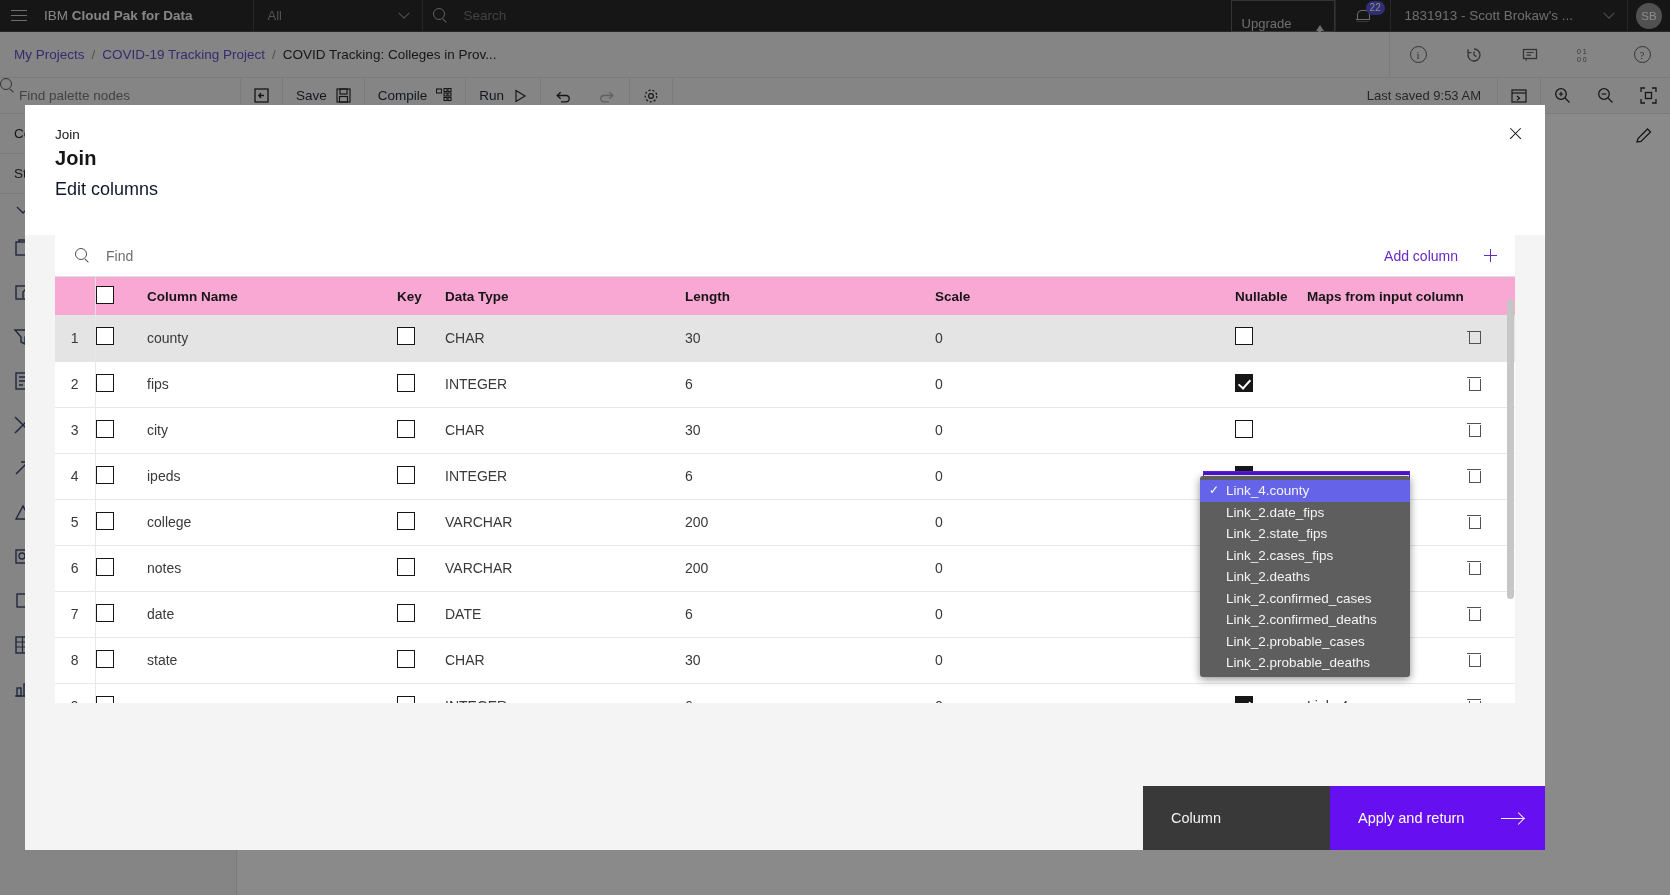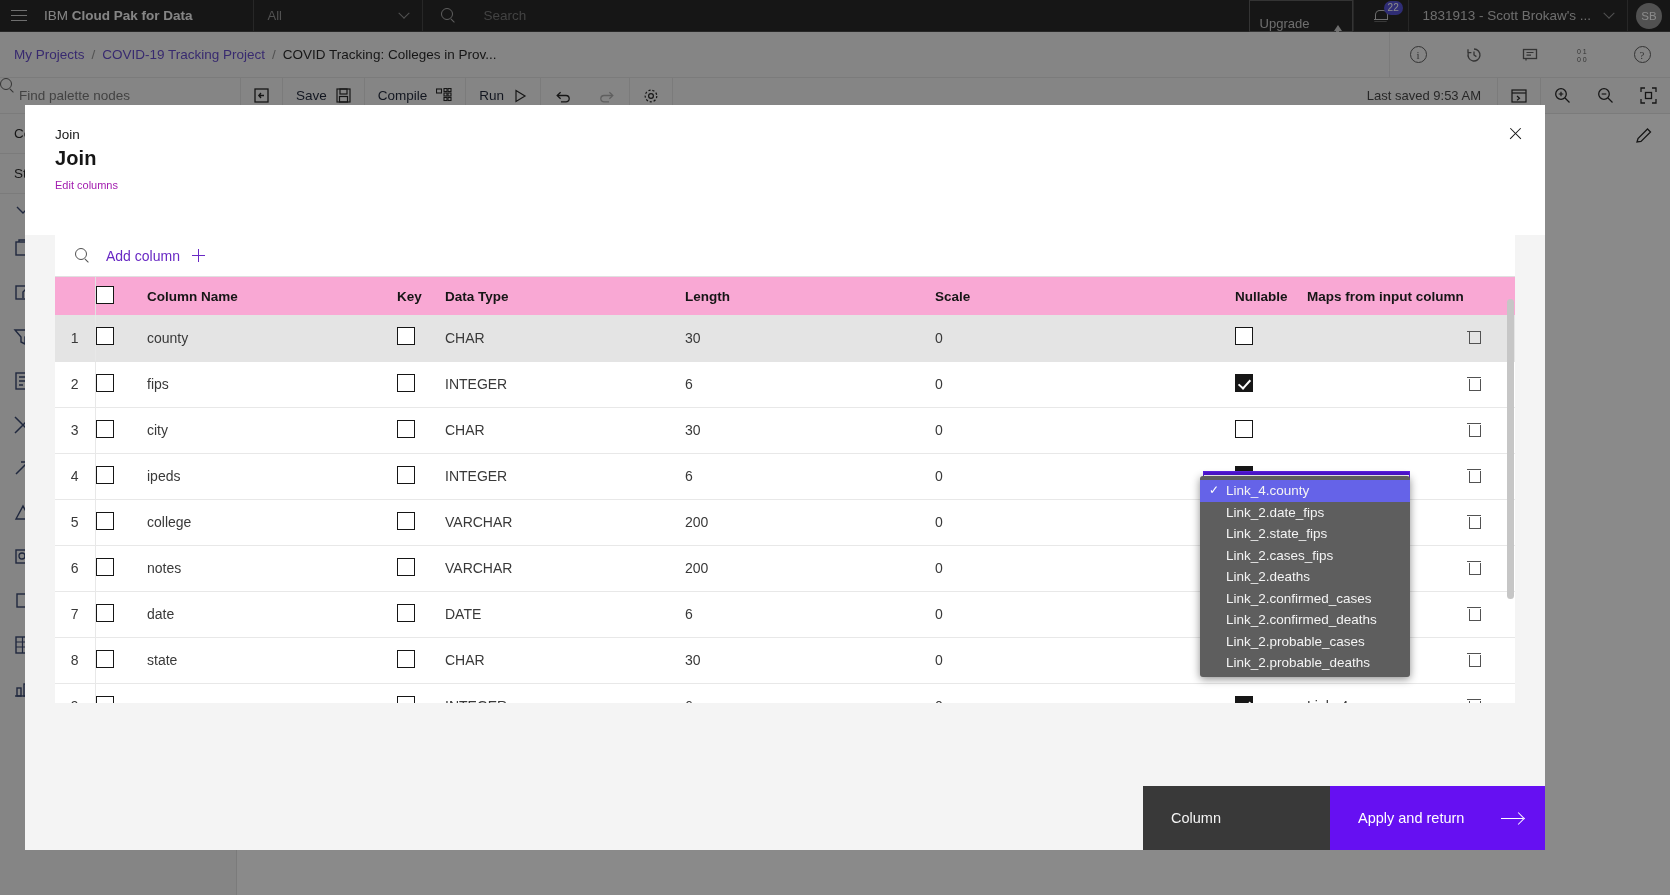--- a/index.html
+++ b/index.html
@@ -31,41 +31,41 @@
     color: #f4f4f4; font-size: 13.5px; padding-left: 6px; white-space: nowrap;
   }
   .hdr-brand b { font-weight: 700; }
   .hdr-scope {
     margin-left: 60px; width: 170px; height: 32px; display: flex; align-items: center;
     justify-content: space-between; color: #8d8d8d; font-size: 13px;
     border-left: 1px solid #393939; border-right: 1px solid #393939; padding: 0 14px;
   }
   .chev { width: 8px; height: 8px; border-right: 1.4px solid #8d8d8d; border-bottom: 1.4px solid #8d8d8d;
           transform: rotate(45deg) translate(-2px,-2px); }
-  .hdr-search { display: flex; align-items: center; gap: 28px; padding-left: 18px; flex: 1; }
+  .hdr-search { display: flex; align-items: center; gap: 16px; padding-left: 10px; flex: 1; }
   .hdr-search .mag { width: 15px; height: 15px; position: relative; }
   .mag::before { content:""; position:absolute; width:10px;height:10px;border:1.4px solid #a8a8a8;border-radius:50%;left:0;top:0;}
   .mag::after { content:""; position:absolute; width:5px;height:1.4px;background:#a8a8a8;transform:rotate(45deg);left:9px;top:12px;}
   .hdr-search-ph { color: #6f6f6f; font-size: 13.5px; }
   .hdr-upgrade {
     width: 104px; height: 32px; border: 1px solid #525252; display: flex; align-items: flex-end;
     justify-content: space-between; padding: 0 10px; color: #c6c6c6; font-size: 13px;
   }
   .up-arrow { width:0;height:0;border-left:4px solid transparent;border-right:4px solid transparent;border-bottom:6px solid #c6c6c6; position:relative;}
   .up-arrow::after{content:"";position:absolute;left:-1.5px;top:6px;width:3px;height:4px;background:#c6c6c6;}
   .hdr-bell { position: relative; width: 56px; height: 32px; display:flex; align-items:center; justify-content:center;
               border-left: 1px solid #393939; border-right: 1px solid #393939;}
   .bell-ico { width: 13px; height: 14px; position: relative; }
   .bell-ico::before{content:"";position:absolute;left:1px;top:1px;width:11px;height:9px;border:1.4px solid #c6c6c6;
                     border-radius:5px 5px 0 0;border-bottom:none;}
   .bell-ico::after{content:"";position:absolute;left:0;top:10px;width:13px;height:1.4px;background:#c6c6c6;
                    box-shadow:0 2px 0 -0.3px #c6c6c6;}
   .bell-badge { position:absolute; top:1px; left:30px; background:#4945d4; color:#fff; font-size:10px;
                 border-radius:8px; padding:0 4px; min-width:17px; text-align:center; line-height:14px;}
-  .hdr-acct { display:flex;align-items:center;gap:14px;padding:0 14px;color:#c6c6c6;font-size:13.5px;height:32px;
+  .hdr-acct { display:flex;align-items:center;gap:32px;padding:0 14px;color:#c6c6c6;font-size:13.5px;height:32px;
               border-right:1px solid #393939;}
   .hdr-avatar { width:26px;height:26px;border-radius:50%;background:#8d8d8d;color:#fff;font-size:11.5px;
                 display:flex;align-items:center;justify-content:center;margin:0 8px;}
 
   
   .crumbbar {
     position:absolute; top:32px; left:0; width:1670px; height:46px;
     background:#f4f4f4; display:flex; align-items:center; padding-left:14px; gap:7px;
     font-size:13.5px; border-bottom:1px solid #e0e0e0;
   }
@@ -104,35 +104,35 @@
   .scrim { position:absolute; inset:0; background:rgba(22,22,22,0.5); }
 
   
   .modal {
     position:absolute; left:25px; top:105px; width:1520px; height:745px;
     background:#f4f4f4; display:flex; flex-direction:column;
   }
   .modal-head { background:#fff; padding:22px 30px 20px 30px; position:relative; height:130px; }
   .mh-eyebrow { font-size:13.5px; color:#161616; margin-bottom:5px; }
   .mh-title { font-size:20px; font-weight:700; color:#161616; letter-spacing:.1px; margin-bottom:9px; }
-  .mh-sub { font-size:11px; color:#a21caf; }
+  .mh-sub { font-size:18px; color:#0f172a; }
   .modal-close { position:absolute; top:8px; right:10px; width:40px; height:40px;
                  display:flex; align-items:center; justify-content:center; }
   .xmark { position:relative; width:15px; height:15px; }
   .xmark::before,.xmark::after{content:"";position:absolute;left:0;top:7px;width:15px;height:1.3px;background:#161616;}
   .xmark::before{transform:rotate(45deg);} .xmark::after{transform:rotate(-45deg);}
 
   .modal-body { flex:1; padding:0 30px; overflow:hidden; position:relative; }
 
   .findbar { background:#fff; height:42px; display:flex; align-items:center; border-bottom:1px solid #e0e0e0; }
   .findbar .mag2 { width:15px;height:15px;position:relative;margin:0 16px 0 20px; }
   .mag2::before{content:"";position:absolute;width:10px;height:10px;border:1.4px solid #525252;border-radius:50%;left:0;top:0;}
   .mag2::after{content:"";position:absolute;width:5px;height:1.4px;background:#525252;transform:rotate(45deg);left:9px;top:12px;}
   .find-ph { color:#6f6f6f; font-size:14px; flex:1; }
-  .addcol { color:#6929c4; font-size:14px; display:flex; align-items:center; gap:12px; padding-right:18px; }
+  .addcol { color:#6929c4; font-size:14px; display:flex; align-items:center; gap:26px; padding-right:18px; }
   .plus { position:relative; width:13px;height:13px; }
   .plus::before{content:"";position:absolute;left:0;top:6px;width:13px;height:1.4px;background:#6929c4;}
   .plus::after{content:"";position:absolute;left:6px;top:0;width:1.4px;height:13px;background:#6929c4;}
 
   table.cols { width:100%; border-collapse:collapse; table-layout:fixed; font-size:14px; }
   table.cols th {
     background:#f9a8d4; height:38px; font-size:13.5px; font-weight:700; color:#161616;
     text-align:left; padding:0;
   }
   table.cols td { height:46px; padding:0; color:#393939; font-size:14px;
@@ -455,20 +455,21 @@
     <div class="mh-sub">Edit columns</div>
     <div class="modal-close">
         <span class="xmark"></span>
       </div>
   </div>
 
   <div class="modal-body">
 
     <div class="findbar">
       <span class="mag2"></span>
+      <span class="find-ph">Find</span>
       <span class="addcol">
         <span>Add column</span>
         <span class="plus"></span>
       </span>
     </div>
 
     <div class="tbl-wrap">
       <table class="cols">
         <thead>
           <tr>

